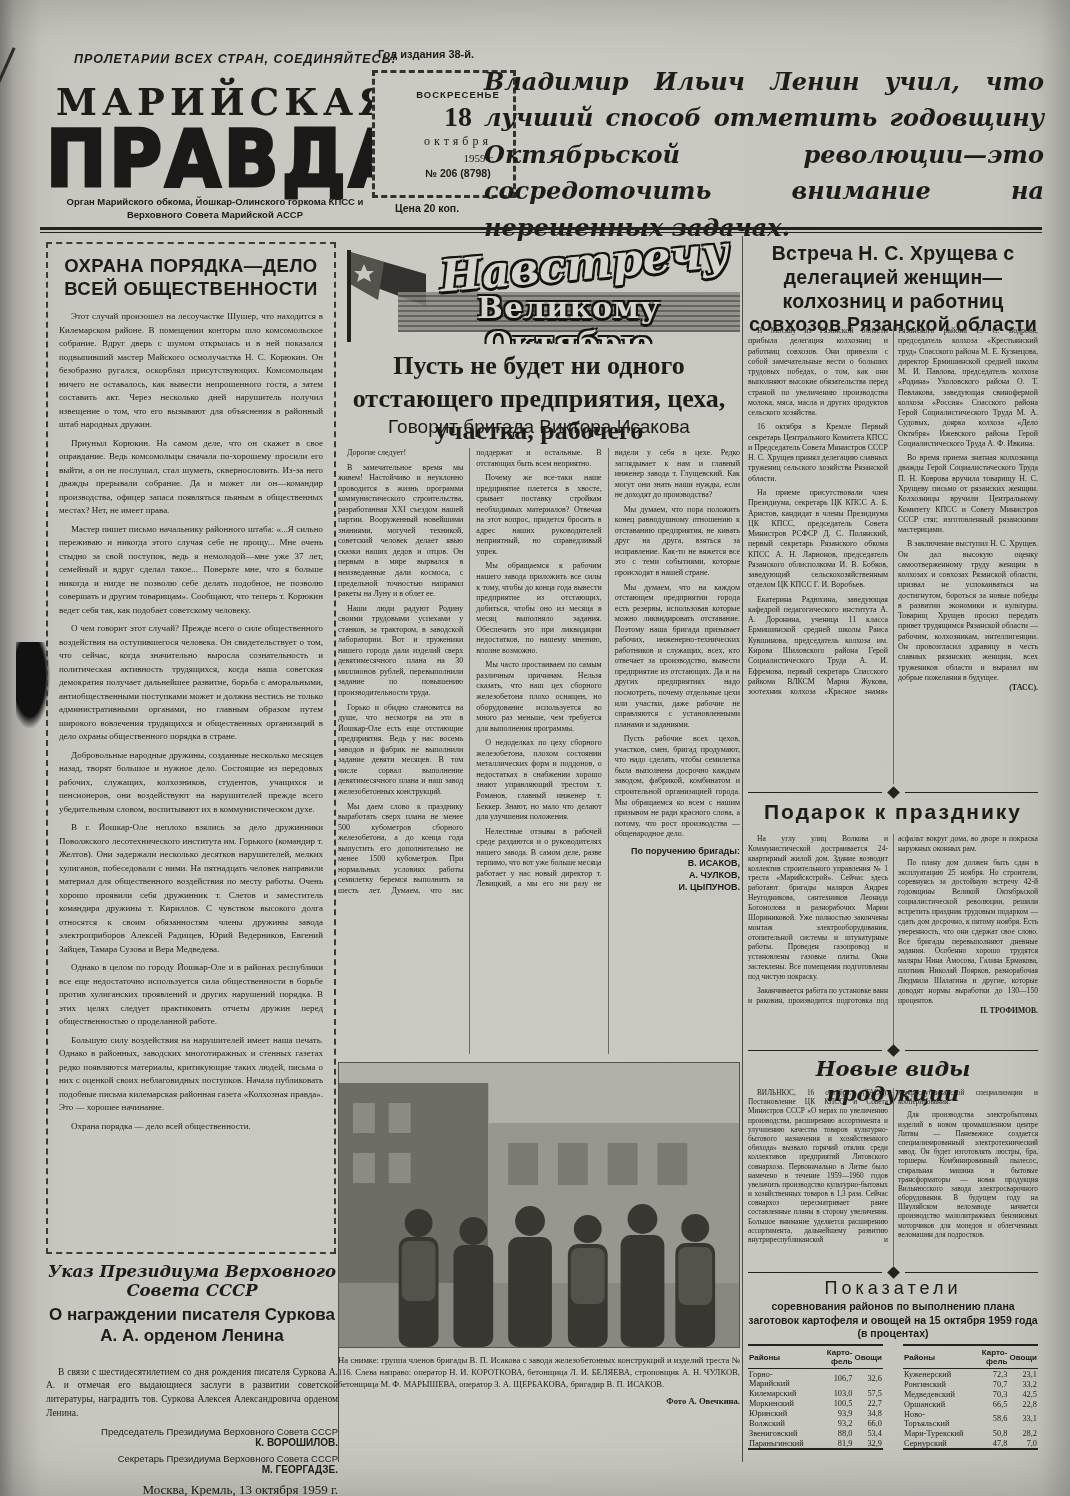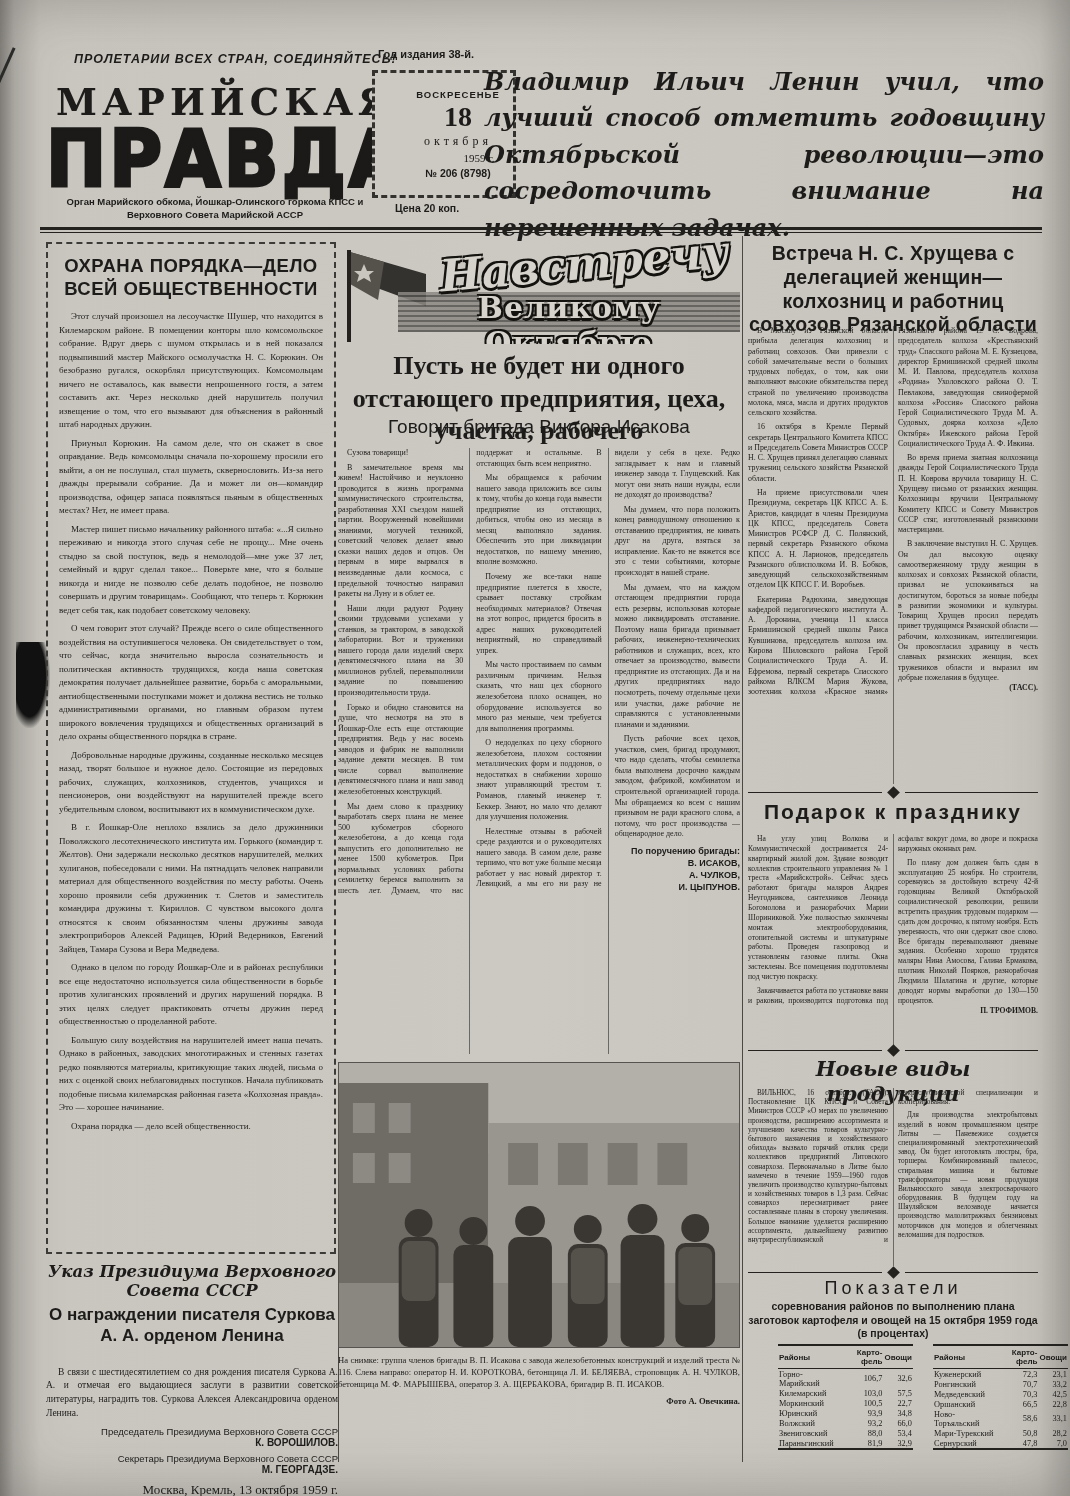--- a/index.html
+++ b/index.html
@@ -86,21 +86,21 @@
   .tass{text-align:right !important;font-weight:bold;text-indent:0 !important;}
   .orn{position:absolute;width:290px;left:748px;display:flex;align-items:center;}
   .orn:before,.orn:after{content:"";flex:1;border-top:1.5px solid #23221f;}
   .orn span{width:9px;height:9px;background:#23221f;transform:rotate(45deg);margin:0 7px;}
   .r-head2{left:748px;top:800px;width:290px;font:bold 21px "Liberation Sans",sans-serif;text-align:center;letter-spacing:2px;}
   .gift{top:834px;height:212px;font-size:7.6px;}
   .r-head3{left:748px;top:1056px;width:290px;font:italic bold 21px "DejaVu Serif",serif;text-align:center;}
   .products{top:1088px;height:178px;font-size:7.3px;line-height:1.26;}
   .r-head4{left:748px;top:1278px;width:290px;font:18px "Liberation Sans",sans-serif;letter-spacing:4px;text-align:center;}
   .r-sub{left:748px;top:1300px;width:290px;font:bold 10.5px "Liberation Sans",sans-serif;text-align:center;line-height:1.3;}
-  .tables{left:748px;top:1344px;width:290px;display:flex;gap:20px;margin-left:30px;}
+  .tables{left:748px;top:1344px;width:290px;display:flex;gap:20px;}
   .tables table{border-collapse:collapse;width:141px;font-size:8.3px;border-top:2px solid #23221f;border-bottom:2px solid #23221f;}
   .tables th{font:bold 8px "Liberation Sans",sans-serif;text-align:left;border-bottom:1px solid #23221f;padding:2px 1px;}
   .tables th+th{text-align:right;}
   .tables td{padding:0.5px 1px;}
   .tables td+td{text-align:right;white-space:nowrap;}
 </style>
 </head>
 <body>
 
 <div class="page">
@@ -163,27 +163,27 @@
     <div class="strip"></div>
     <div class="b1">Навстречу</div>
     <div class="b2">Великому Октябрю</div>
   </div>
 
   <div class="abs c-head">Пусть не будет ни одного отстающего предприятия, цеха, участка, рабочего</div>
   <div class="abs c-sub">Говорит бригада Виктора Исакова</div>
 
   <div class="abs c-cols">
     <div>
-        <p>Сузова товарищи!</p>
+        <p>Дорогие следует!</p>
         <p>В замечательное время мы живем! Настойчиво и неуклонно проводится в жизнь программа коммунистического строительства, разработанная XXI съездом нашей партии. Вооруженный новейшими знаниями, могучей техникой, советский человек делает явью сказки наших дедов и отцов. Он первым в мире вырвался в неизведанные дали космоса, с предельной точностью направил ракеты на Луну и в облет ее.</p>
         <p>Наши люди радуют Родину своими трудовыми успехами у станков, за трактором, в заводской лаборатории. Вот и труженики нашего города дали изделий сверх девятимесячного плана на 30 миллионов рублей, перевыполнили задание по повышению производительности труда.</p>
         <p>Горько и обидно становится на душе, что несмотря на это в Йошкар-Оле есть еще отстающие предприятия. Ведь у нас восемь заводов и фабрик не выполнили задание девяти месяцев. В том числе сорвал выполнение девятимесячного плана и наш завод железобетонных конструкций.</p>
         <p>Мы даем слово к празднику выработать сверх плана не менее 500 кубометров сборного железобетона, а до конца года выпустить его дополнительно не менее 1500 кубометров. При нормальных условиях работы семилетку беремся выполнить за шесть лет. Думаем, что нас поддержат и остальные. В отстающих быть всем неприятно.</p>
+        <p>Почему же все-таки наше предприятие плетется в хвосте, срывает поставку стройкам необходимых материалов? Отвечая на этот вопрос, придется бросить в адрес наших руководителей неприятный, но справедливый упрек.</p>
         <p>Мы обращаемся к рабочим нашего завода приложить все силы к тому, чтобы до конца года вывести предприятие из отстающих, добиться, чтобы оно из месяца в месяц выполняло задания. Обеспечить это при ликвидации недостатков, по нашему мнению, вполне возможно.</p>
-        <p>Почему же все-таки наше предприятие плетется в хвосте, срывает поставку стройкам необходимых материалов? Отвечая на этот вопрос, придется бросить в адрес наших руководителей неприятный, но справедливый упрек.</p>
         <p>Мы часто простаиваем по самым различным причинам. Нельзя сказать, что наш цех сборного железобетона плохо оснащен, но оборудование используется во много раз меньше, чем требуется для выполнения программы.</p>
         <p>О недоделках по цеху сборного железобетона, плохом состоянии металлических форм и поддонов, о недостатках в снабжении хорошо знают управляющий трестом т. Романов, главный инженер т. Беккер. Знают, но мало что делают для улучшения положения.</p>
         <p>Нелестные отзывы в рабочей среде раздаются и о руководителях нашего завода. В самом деле, разве терпимо, что вот уже больше месяца работает у нас новый директор т. Левицкий, а мы его ни разу не видели у себя в цехе. Редко заглядывает к нам и главный инженер завода т. Глущевский. Как могут они знать наши нужды, если не доходят до производства?</p>
         <p>Мы думаем, что пора положить конец равнодушному отношению к отставанию предприятия, не кивать друг на друга, взяться за исправление. Как-то не вяжется все это с теми событиями, которые происходят в нашей стране.</p>
         <p>Мы думаем, что на каждом отстающем предприятии города есть резервы, использовав которые можно ликвидировать отставание. Поэтому наша бригада призывает рабочих, инженерно-технических работников и служащих, всех, кто отвечает за производство, вывести предприятие из отстающих. Да и на других предприятиях надо посмотреть, почему отдельные цехи или участки, даже рабочие не справляются с установленными планами и заданиями.</p>
         <p>Пусть рабочие всех цехов, участков, смен, бригад продумают, что надо сделать, чтобы семилетка была выполнена досрочно каждым заводом, фабрикой, комбинатом и строительной организацией города. Мы обращаемся ко всем с нашим призывом не ради красного слова, а потому, что рост производства — общенародное дело.</p>
       </div>
     <div class="sigblock">
       <p>По поручению бригады:</p>
       <div>

